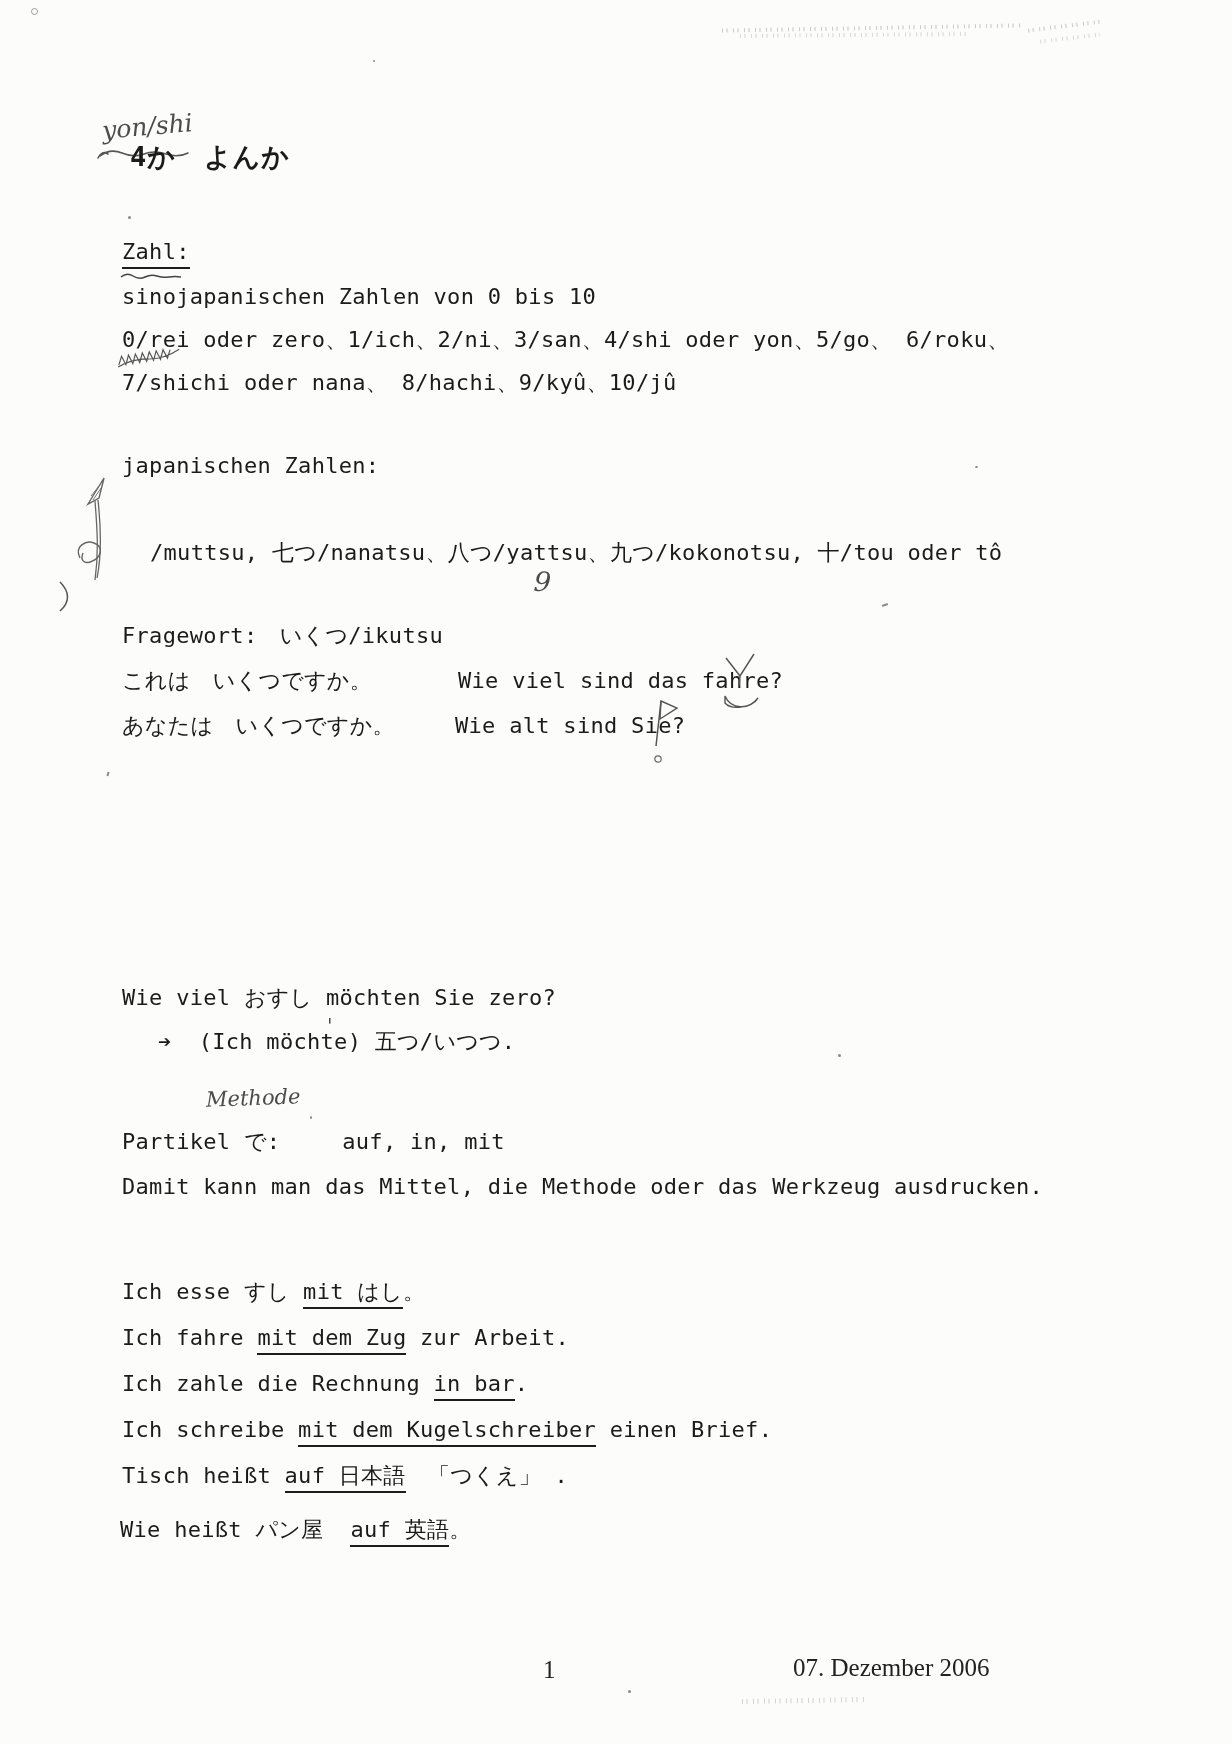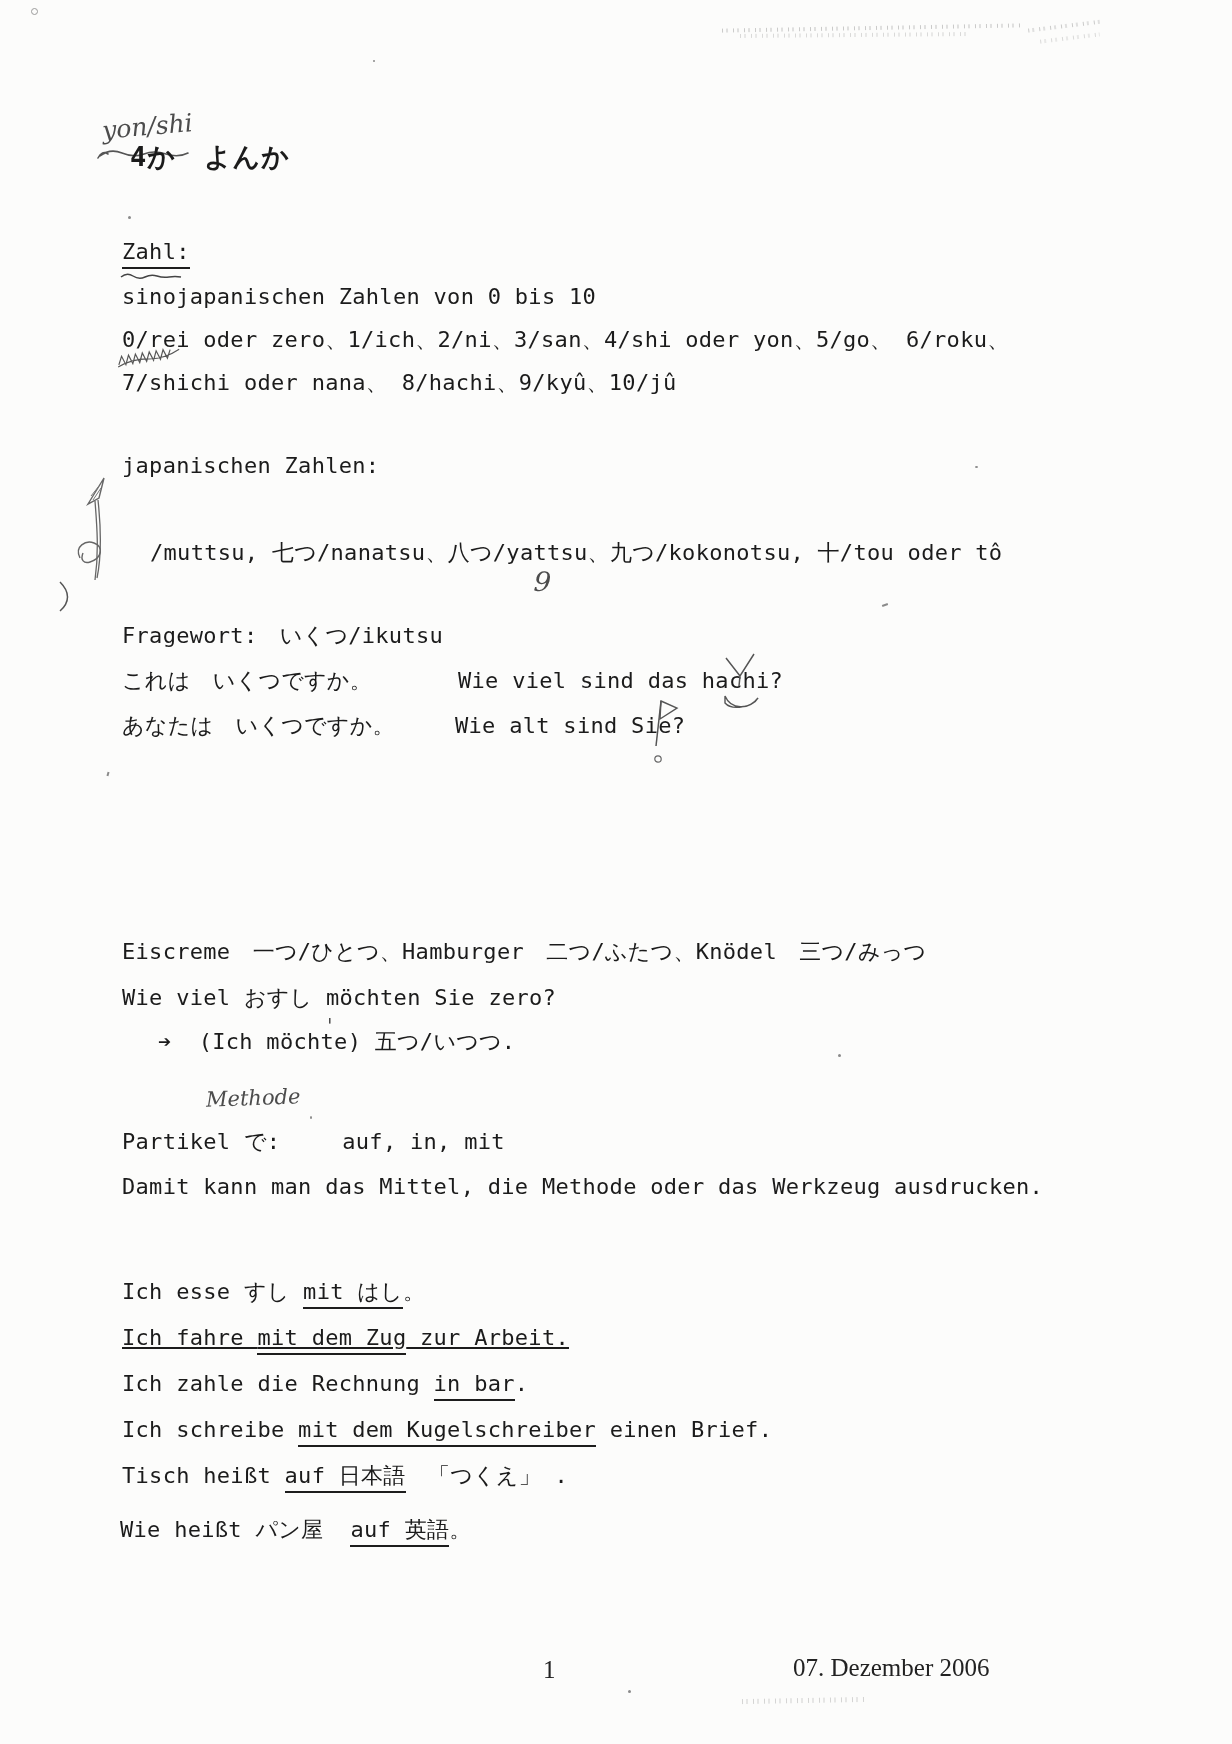--- a/index.html
+++ b/index.html
@@ -63,44 +63,43 @@
   <svg class="doodle" style="left:74px;top:538px;" width="34" height="30" viewBox="0 0 34 30">
     <path d="M6,20 C0,8 12,2 20,5 C30,9 28,20 16,24 C10,26 6,22 9,15" stroke="#666" stroke-width="1.4" fill="none"></path>
   </svg>
   <svg class="doodle" style="left:57px;top:580px;" width="16" height="34" viewBox="0 0 16 34">
     <path d="M3,2 C13,12 13,22 3,31" stroke="#555" stroke-width="1.5" fill="none"></path>
   </svg>
   <div class="hw" style="left:534px;top:566px;font-size:27px;transform:rotate(4deg);">9</div>
 
   <div class="line" style="left:122px;top:622px;">Fragewort:　いくつ/ikutsu</div>
   <div class="line" style="left:122px;top:667px;">これは　いくつですか。</div>
-  <div class="line" style="left:458px;top:667px;">Wie viel sind das hachi?</div>
+  <div class="line" style="left:458px;top:667px;">Wie viel sind das fahre?</div>
   <svg class="doodle" style="left:722px;top:652px;" width="42" height="66" viewBox="0 0 42 66">
     <path d="M4,6 L18,24 L32,2 M18,24 L17,34" stroke="#555" stroke-width="1.5" fill="none"></path>
     <path d="M3,44 C9,58 27,58 36,46 C31,55 10,59 3,51 Z" stroke="#555" stroke-width="1.4" fill="none"></path>
   </svg>
   <div class="line" style="left:122px;top:712px;">あなたは　いくつですか。</div>
   <div class="line" style="left:455px;top:712px;">Wie alt sind Sie?</div>
   <svg class="doodle" style="left:652px;top:698px;" width="30" height="70" viewBox="0 0 30 70">
     <path d="M9,3 L4,48" stroke="#555" stroke-width="1.5" fill="none"></path>
     <path d="M9,3 L25,10 L8,21 Z" stroke="#555" stroke-width="1.4" fill="none"></path>
     <circle cx="6" cy="61" r="3.2" stroke="#666" stroke-width="1.2" fill="none"></circle>
   </svg>
 
-  <div class="line" style="left:122px;top:938px;">Eiscreme　一つ/ひとつ、Hamburger　二つ/ふたつ、Knödel　三つ/みっつ</div>
   <div class="line" style="left:122px;top:984px;">Wie viel おすし möchten Sie zero?</div>
   <div class="line" style="left:158px;top:1028px;"><span style="font-weight:bold;">➔</span><span>  </span><span>(Ich möchte) 五つ/いつつ.</span></div>
   <div class="hw" style="left:327px;top:1014px;font-size:20px;font-style:normal;">'</div>
 
   <div class="hw" style="left:206px;top:1086px;font-size:21px;transform:rotate(-2deg);">Methode</div>
   <div class="line" style="left:122px;top:1128px;"><span>Partikel で:</span><span style="display:inline-block;width:62px;"></span><span>auf, in, mit</span></div>
   <div class="line" style="left:122px;top:1173px;">Damit kann man das Mittel, die Methode oder das Werkzeug ausdrucken.</div>
 
   <div class="line" style="left:122px;top:1278px;"><span>Ich esse すし </span><span class="u">mit はし</span><span>。</span></div>
-  <div class="line" style="left:122px;top:1324px;text-decoration:underline;"><span>Ich fahre </span><span class="u">mit dem Zug</span><span> zur Arbeit.</span></div>
+  <div class="line" style="left:122px;top:1324px;"><span>Ich fahre </span><span class="u">mit dem Zug</span><span> zur Arbeit.</span></div>
   <div class="line" style="left:122px;top:1370px;"><span>Ich zahle die Rechnung </span><span class="u">in bar</span><span>.</span></div>
   <div class="line" style="left:122px;top:1416px;"><span>Ich schreibe </span><span class="u">mit dem Kugelschreiber</span><span> einen Brief.</span></div>
   <div class="line" style="left:122px;top:1462px;"><span>Tisch heißt </span><span class="u">auf 日本語</span><span>　「つくえ」 .</span></div>
   <div class="line" style="left:120px;top:1516px;"><span>Wie heißt パン屋  </span><span class="u">auf 英語</span><span>。</span></div>
 
   <div class="serif" style="left:543px;top:1656px;">1</div>
   <div class="serif" style="left:793px;top:1654px;">07. Dezember 2006</div>
   <div class="noise nz" style="left:742px;top:1698px;width:125px;height:5px;transform:rotate(-1deg);opacity:.4;"></div>
 
   <div class="speck" style="left:128px;top:216px;width:3px;height:3px;"></div>

